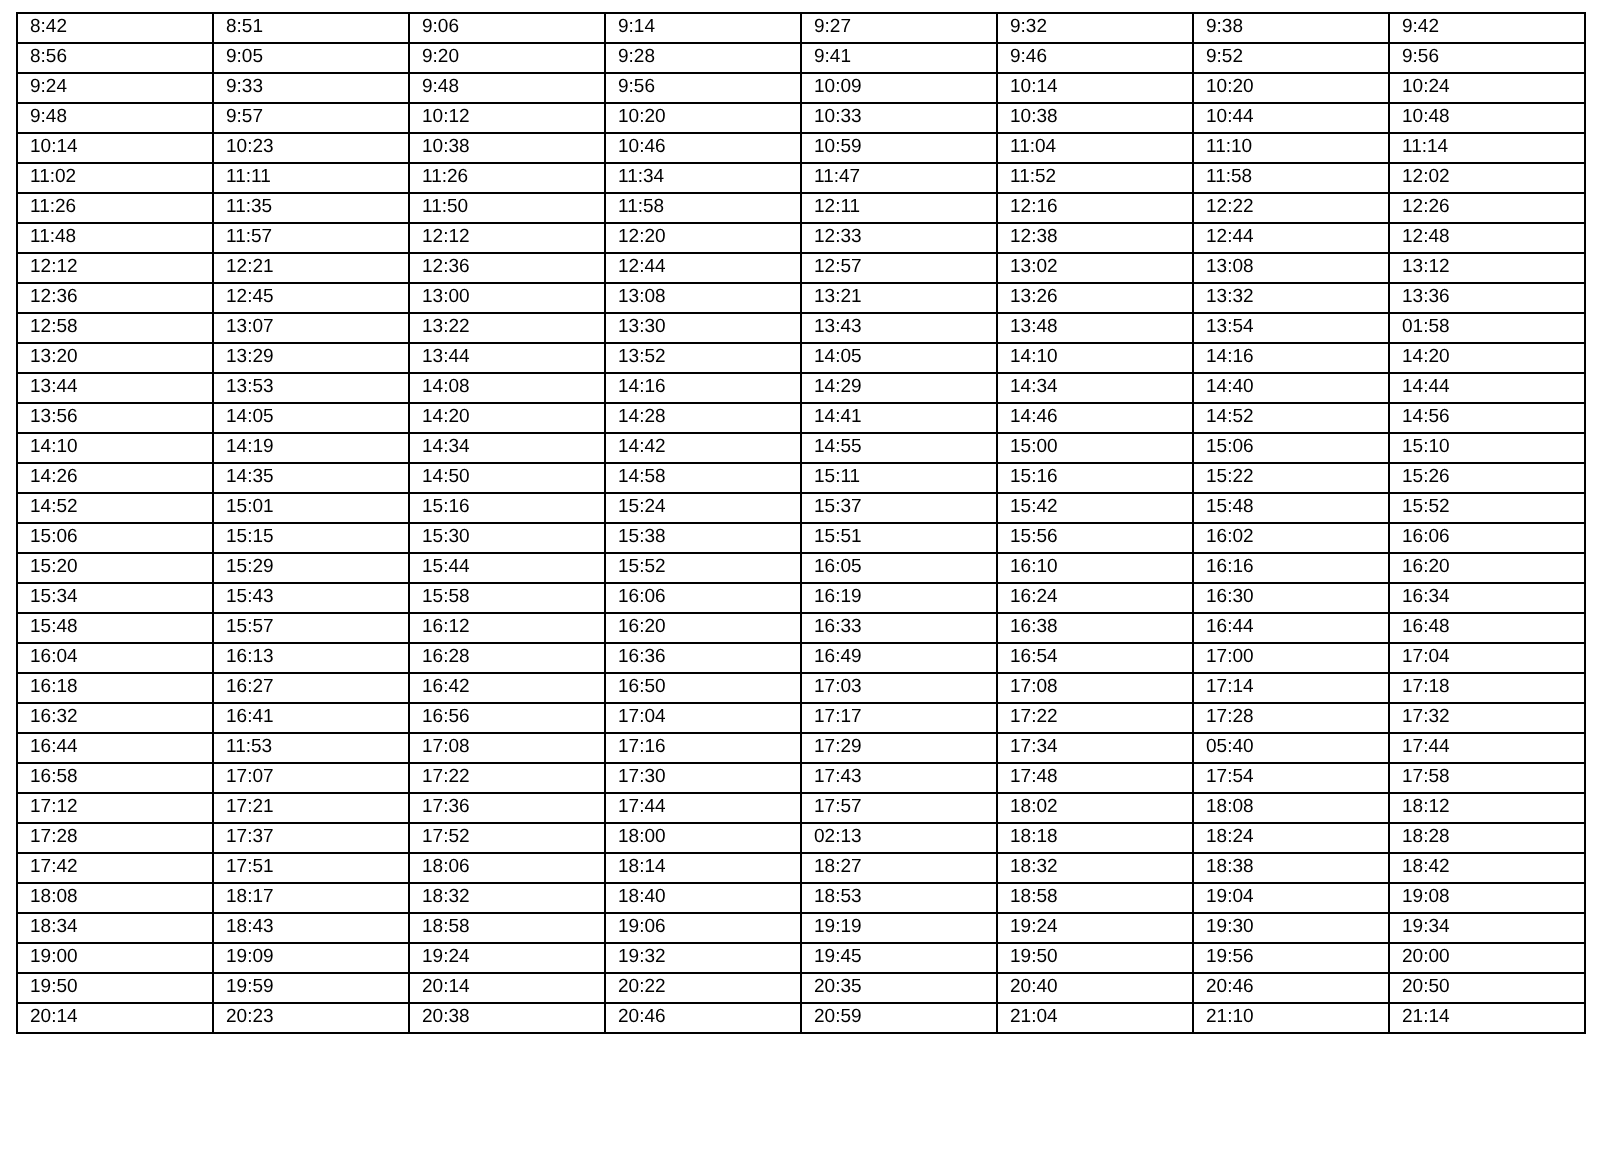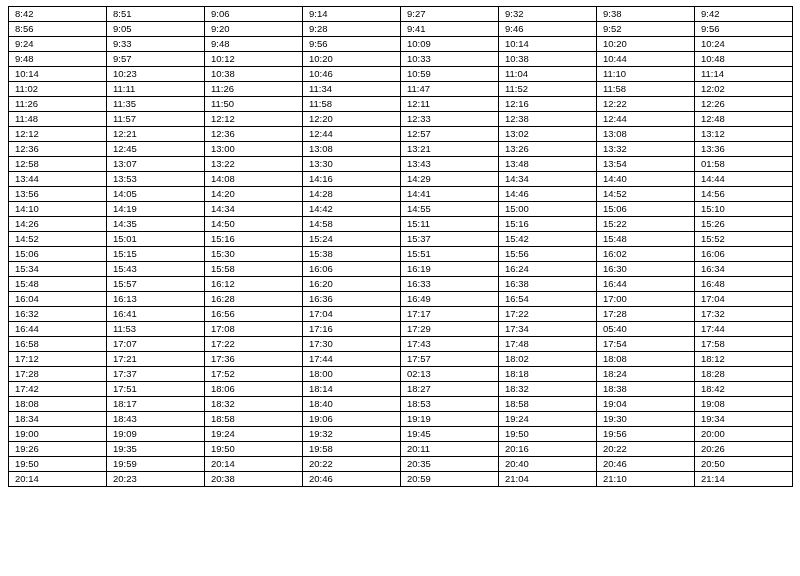--- a/index.html
+++ b/index.html
@@ -159,20 +159,30 @@
           <td>12:58</td>
           <td>13:07</td>
           <td>13:22</td>
           <td>13:30</td>
           <td>13:43</td>
           <td>13:48</td>
           <td>13:54</td>
           <td>01:58</td>
         </tr>
         <tr>
+          <td>13:20</td>
+          <td>13:29</td>
+          <td>13:44</td>
+          <td>13:52</td>
+          <td>14:05</td>
+          <td>14:10</td>
+          <td>14:16</td>
+          <td>14:20</td>
+        </tr>
+        <tr>
           <td>13:44</td>
           <td>13:53</td>
           <td>14:08</td>
           <td>14:16</td>
           <td>14:29</td>
           <td>14:34</td>
           <td>14:40</td>
           <td>14:44</td>
         </tr>
         <tr>
@@ -219,20 +229,30 @@
           <td>15:06</td>
           <td>15:15</td>
           <td>15:30</td>
           <td>15:38</td>
           <td>15:51</td>
           <td>15:56</td>
           <td>16:02</td>
           <td>16:06</td>
         </tr>
         <tr>
+          <td>15:20</td>
+          <td>15:29</td>
+          <td>15:44</td>
+          <td>15:52</td>
+          <td>16:05</td>
+          <td>16:10</td>
+          <td>16:16</td>
+          <td>16:20</td>
+        </tr>
+        <tr>
           <td>15:34</td>
           <td>15:43</td>
           <td>15:58</td>
           <td>16:06</td>
           <td>16:19</td>
           <td>16:24</td>
           <td>16:30</td>
           <td>16:34</td>
         </tr>
         <tr>
@@ -249,20 +269,30 @@
           <td>16:04</td>
           <td>16:13</td>
           <td>16:28</td>
           <td>16:36</td>
           <td>16:49</td>
           <td>16:54</td>
           <td>17:00</td>
           <td>17:04</td>
         </tr>
         <tr>
+          <td>16:18</td>
+          <td>16:27</td>
+          <td>16:42</td>
+          <td>16:50</td>
+          <td>17:03</td>
+          <td>17:08</td>
+          <td>17:14</td>
+          <td>17:18</td>
+        </tr>
+        <tr>
           <td>16:32</td>
           <td>16:41</td>
           <td>16:56</td>
           <td>17:04</td>
           <td>17:17</td>
           <td>17:22</td>
           <td>17:28</td>
           <td>17:32</td>
         </tr>
         <tr>
@@ -339,30 +369,20 @@
           <td>19:00</td>
           <td>19:09</td>
           <td>19:24</td>
           <td>19:32</td>
           <td>19:45</td>
           <td>19:50</td>
           <td>19:56</td>
           <td>20:00</td>
         </tr>
         <tr>
-          <td>19:26</td>
-          <td>19:35</td>
-          <td>19:50</td>
-          <td>19:58</td>
-          <td>20:11</td>
-          <td>20:16</td>
-          <td>20:22</td>
-          <td>20:26</td>
-        </tr>
-        <tr>
           <td>19:50</td>
           <td>19:59</td>
           <td>20:14</td>
           <td>20:22</td>
           <td>20:35</td>
           <td>20:40</td>
           <td>20:46</td>
           <td>20:50</td>
         </tr>
         <tr>

